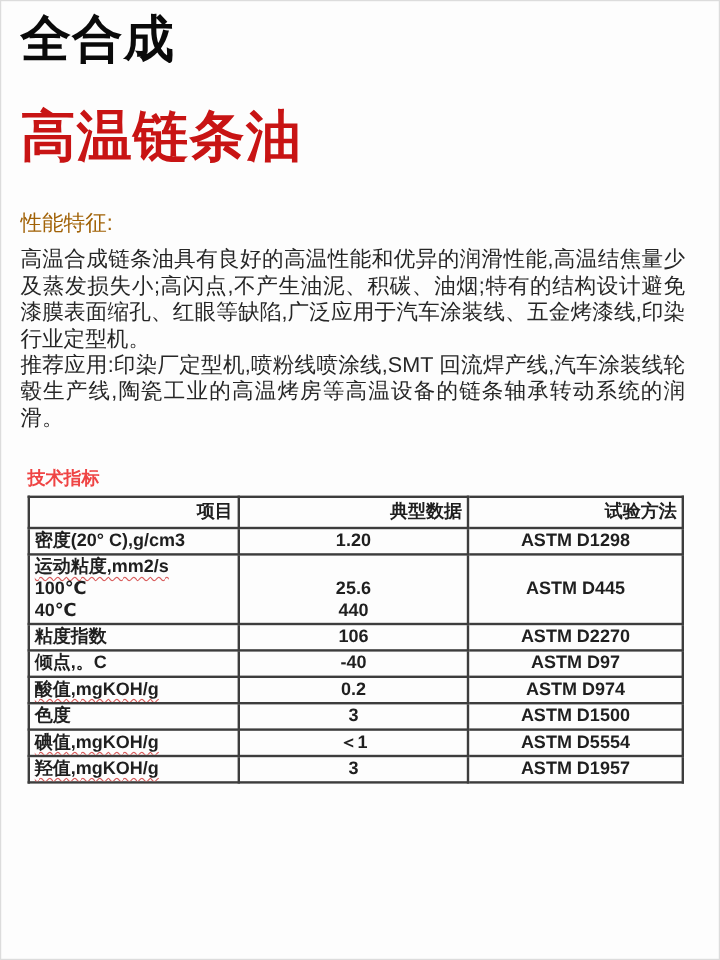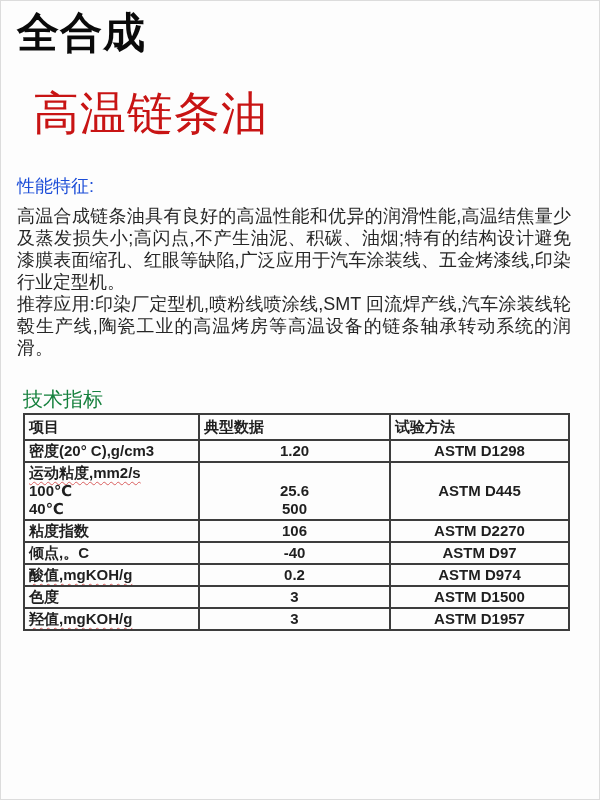--- a/index.html
+++ b/index.html
@@ -11,53 +11,53 @@
     border:1px solid #dcdcdc;
     padding:6px 28px 4px 16px;
     overflow:hidden;
     color:#1c1c1c;
   }
   .title-black {
     font-size:42px; font-weight:bold; color:#0a0a0a;
     line-height:1.15; margin:2px 0 0 0; letter-spacing:1px;
   }
   .title-red {
-    font-size:46px; font-weight:normal;
-    line-height:1.1; margin:31px 0 0 16px; letter-spacing:1px;
+    font-size:46px; font-weight:bold;
+    line-height:1.1; margin:31px 0 0 0; letter-spacing:1px;
   }
   .section-label {
-    font-size:18px; margin:28px 0 0 0; line-height:38px; color:#1d4ed8;
+    font-size:18px; margin:28px 0 0 0; line-height:38px; color:#a16207;
   }
   .para {
     font-size:18px; line-height:22px; margin:0; color:#262626;
     text-align:justify; text-justify:inter-ideograph;
   }
   .table-label {
-    font-size:20px; color:#15803d; margin:30px 0 4px 6px; line-height:20px; font-weight:400;
+    font-size:15px; color:#ef4444; margin:30px 0 4px 6px; line-height:20px; font-weight:700;
   }
   table.spec {
     border-collapse:collapse;
     margin-left:6px;
     width:545px;
     table-layout:fixed;
     font-size:15px;
     font-weight:bold;
     color:#1f1f1f;
   }
   table.spec col.c1 { width:175px; }
   table.spec col.c2 { width:191px; }
   table.spec col.c3 { width:179px; }
   table.spec th, table.spec td {
     border:2px solid #3d3d3d;
     padding:1px 4px;
     line-height:18px;
     overflow:hidden;
     white-space:nowrap;
   }
-  table.spec th { text-align:left; font-weight:bold; padding:3px 4px; }
+  table.spec th { text-align:right; font-weight:bold; padding:3px 4px; }
   td.c-item { text-align:left; padding-left:7px; }
   td.c-val, td.c-method { text-align:center; }
   .wavy {
     text-decoration-line:underline;
     text-decoration-style:wavy;
     text-decoration-color:#d95f5f;
     text-decoration-thickness:1px;
     text-underline-offset:3px;
     text-decoration-skip-ink:none;
   }
@@ -104,21 +104,21 @@
         </tr>
         <tr>
           <td class="c-item">
             <div class="wavy">运动粘度,mm2/s</div>
             <div>100℃</div>
             <div>40℃</div>
           </td>
           <td class="c-val">
             <div>&nbsp;</div>
             <div>25.6</div>
-            <div>500</div>
+            <div>440</div>
           </td>
           <td class="c-method">ASTM D445</td>
         </tr>
         <tr>
           <td class="c-item">
             <div>粘度指数</div>
           </td>
           <td class="c-val">
             <div>106</div>
           </td>
@@ -146,20 +146,29 @@
           <td class="c-item">
             <div>色度</div>
           </td>
           <td class="c-val">
             <div>3</div>
           </td>
           <td class="c-method">ASTM D1500</td>
         </tr>
         <tr>
           <td class="c-item">
+            <div class="wavy">碘值,mgKOH/g</div>
+          </td>
+          <td class="c-val">
+            <div>＜1</div>
+          </td>
+          <td class="c-method">ASTM D5554</td>
+        </tr>
+        <tr>
+          <td class="c-item">
             <div class="wavy">羟值,mgKOH/g</div>
           </td>
           <td class="c-val">
             <div>3</div>
           </td>
           <td class="c-method">ASTM D1957</td>
         </tr>
       </tbody>
   </table>
 

